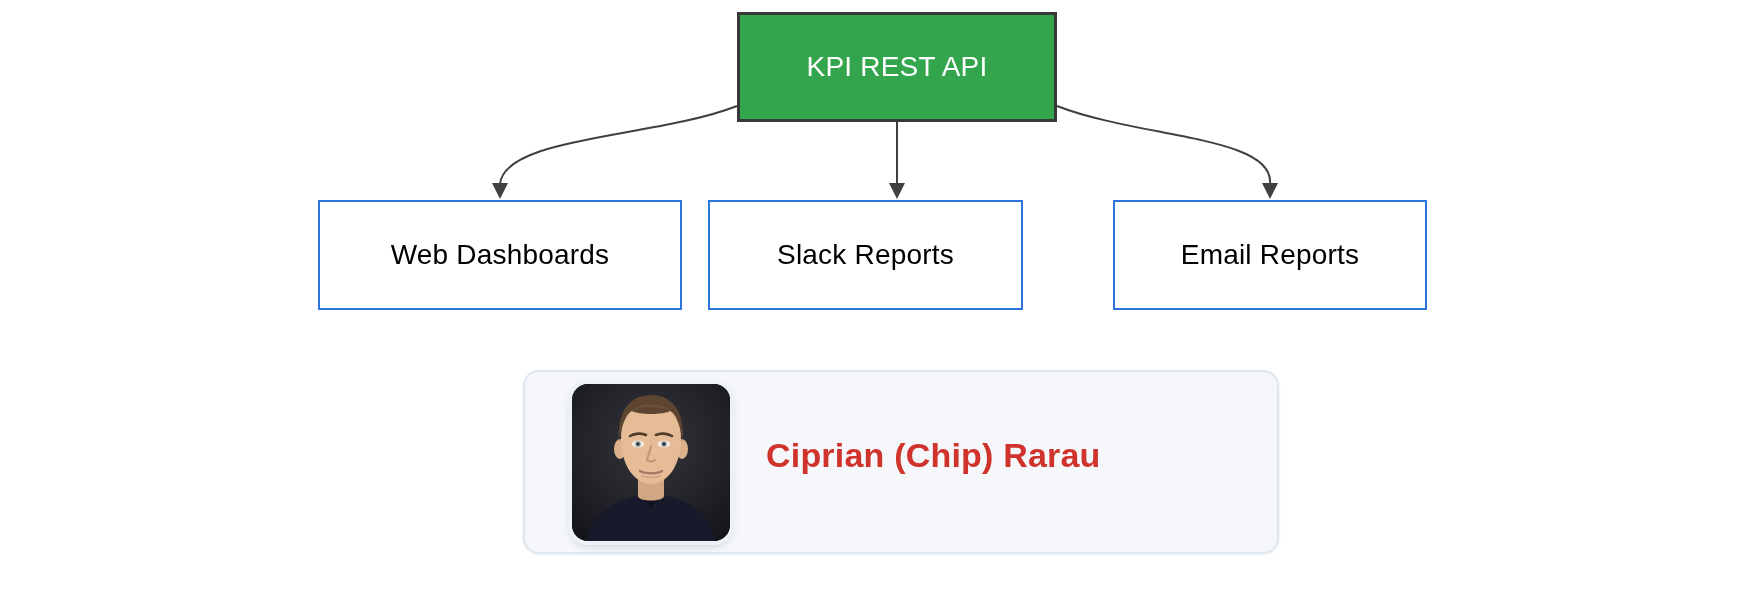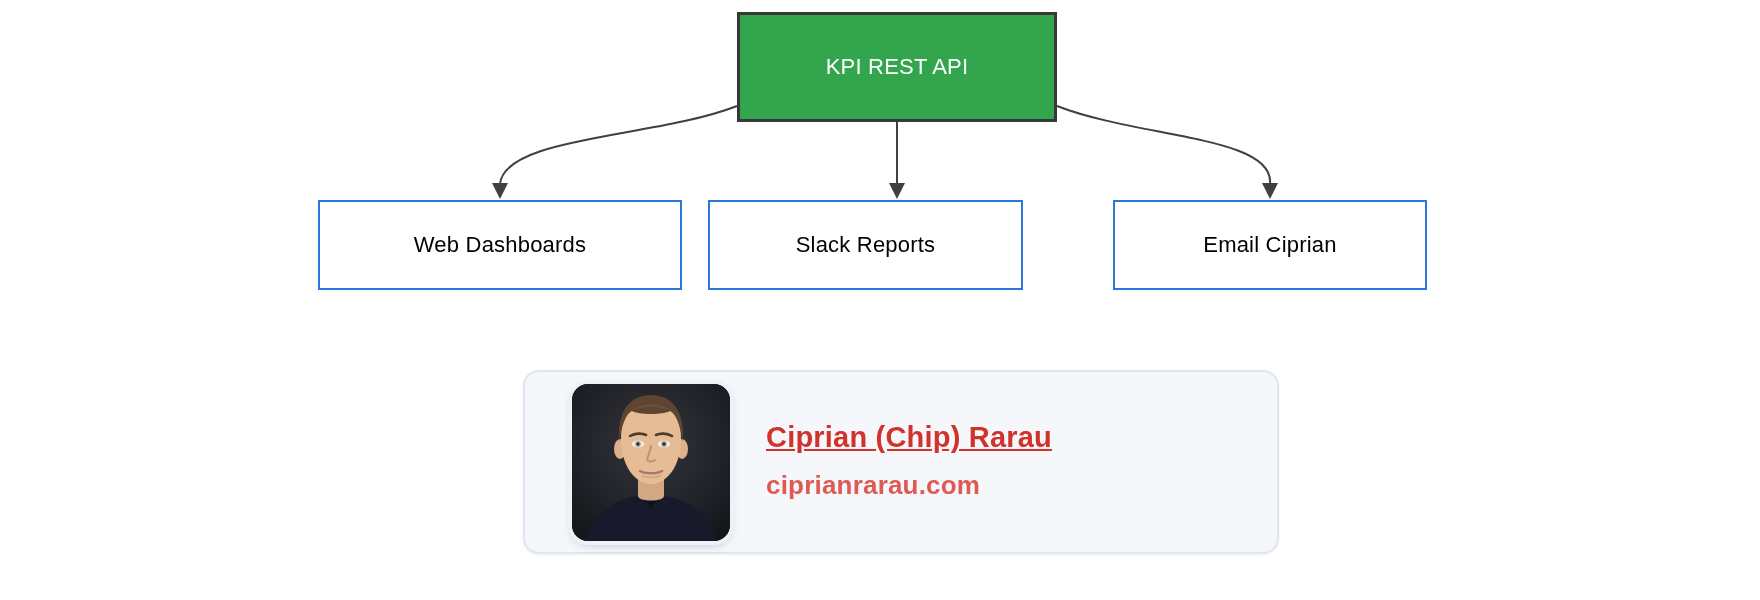--- a/index.html
+++ b/index.html
@@ -10,31 +10,31 @@
   }
   .canvas { position: relative; width: 1760px; height: 600px; background: #ffffff; }
 
   .connectors { position: absolute; left: 0; top: 0; width: 1760px; height: 600px; }
 
   .node {
     position: absolute;
     box-sizing: border-box;
     display: flex; align-items: center; justify-content: center;
     text-align: center;
-    font-size: 22px;
+    font-size: 28px;
     letter-spacing: 0.2px;
   }
   .node-root {
     left: 737px; top: 12px; width: 320px; height: 110px;
     background: #33a64d;
     border: 3px solid #383838;
     color: #ffffff;
   }
   .node-child {
-    top: 200px; height: 90px;
+    top: 200px; height: 110px;
     background: #ffffff;
     border: 2px solid #2d76d9;
     color: #000000;
   }
   .node-web   { left: 318px;  width: 364px; }
   .node-slack { left: 708px;  width: 315px; }
   .node-email { left: 1113px; width: 314px; }
 
   .profile-card {
     position: absolute;
@@ -52,22 +52,22 @@
     width: 158px; height: 157px;
     border-radius: 16px;
     overflow: hidden;
     box-shadow: 0 0 0 4px #eef2f8, 0 4px 9px rgba(120,140,165,0.45);
     background: #1b1d22;
   }
   .avatar svg { display: block; width: 158px; height: 157px; }
 
   .profile-text { margin-left: 36px; display: flex; flex-direction: column; }
   .profile-name {
-    font-size: 29px; font-weight: bold; color: #d0332c;
-    line-height: 1.15; margin-bottom: 13px; letter-spacing: 0.2px; text-decoration: underline;
+    font-size: 34px; font-weight: bold; color: #d0332c;
+    line-height: 1.15; margin-bottom: 13px; letter-spacing: 0.2px;
   }
   .profile-site, .profile-title {
     font-size: 26px; font-weight: bold; color: #de5a52;
     line-height: 35px; letter-spacing: 0.2px;
   }
   .profile-site { text-decoration: none; }
 </style>
 </head>
 <body>
 
@@ -90,21 +90,21 @@
 
   <div class="node node-child node-web">
     <span>Web Dashboards</span>
   </div>
 
   <div class="node node-child node-slack">
     <span>Slack Reports</span>
   </div>
 
   <div class="node node-child node-email">
-    <span>Email Ciprian</span>
+    <span>Email Reports</span>
   </div>
 
   <div class="profile-card">
     <div class="avatar">
       <svg viewBox="0 0 158 157" xmlns="http://www.w3.org/2000/svg" aria-hidden="true">
         <defs>
           <radialGradient id="bgGrad" cx="50%" cy="38%" r="75%">
             <stop offset="0%" stop-color="#33353b"></stop>
             <stop offset="60%" stop-color="#212329"></stop>
             <stop offset="100%" stop-color="#141519"></stop>
@@ -141,17 +141,16 @@
 
           <path d="M 79 62 C 78 68 76 72 75 76 C 77 78 81 78 83 76" stroke="#c29370" stroke-width="2" fill="none" stroke-linecap="round"></path>
 
           <path d="M 68 87 C 73 90 85 90 90 87" stroke="#a9766a" stroke-width="2.4" fill="none" stroke-linecap="round"></path>
           <path d="M 70 92 C 75 93.5 83 93.5 88 92" stroke="#caa187" stroke-width="1.4" fill="none" stroke-linecap="round"></path>
         </g>
       </svg>
     </div>
     <div class="profile-text">
       <div class="profile-name">Ciprian (Chip) Rarau</div>
-      <a class="profile-site">ciprianrarau.com</a>
     </div>
   </div>
 
 </div>
 
 </body></html>

